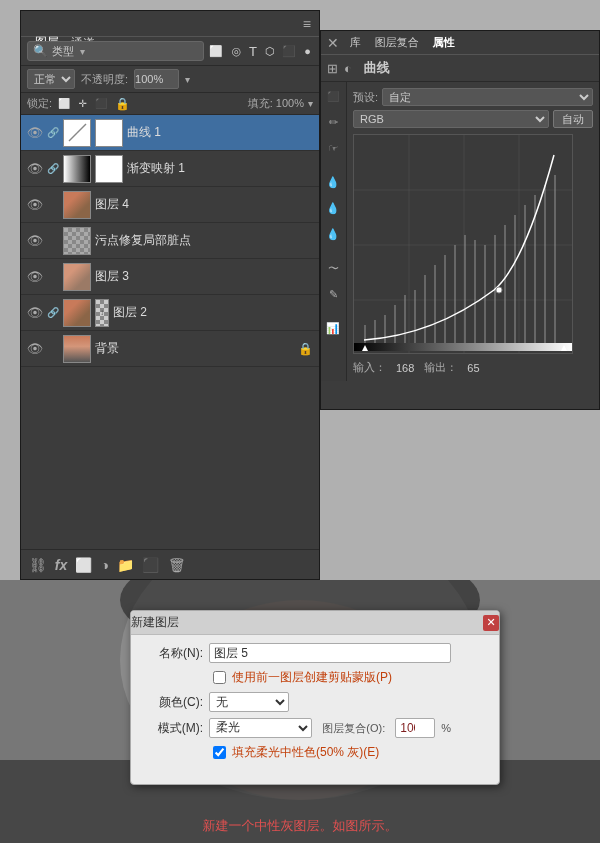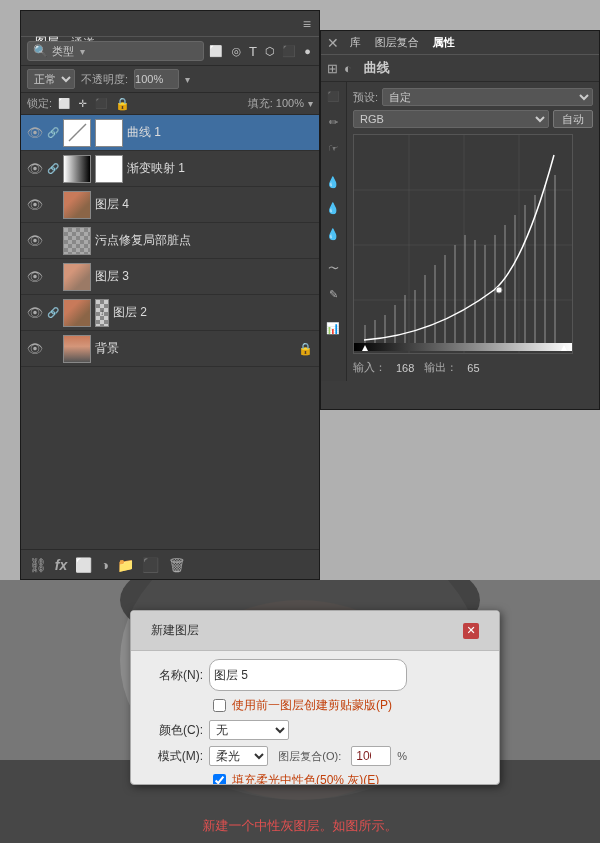--- a/index.html
+++ b/index.html
@@ -412,24 +412,24 @@
       background: #ececec;
       border: 1px solid #aaa;
       box-shadow: 2px 2px 8px rgba(0,0,0,0.5);
       border-radius: 4px;
       overflow: hidden;
     }
 
     .dialog-titlebar {
       background: #d0d0d0;
       border-bottom: 1px solid #bbb;
-      padding: 4px 20px;
-      display: flex;
-      align-items: center;
-      height: 40px;
+      padding: 4px 0;
+      display: flex;
+      align-items: center;
+      height: 24px;
     }
 
     .dialog-title {
       font-size: 12px;
       color: #333;
       flex: 1;
     }
 
     .dialog-close {
       width: 16px;
@@ -458,26 +458,26 @@
     .dialog-label {
       color: #333;
       font-size: 12px;
       width: 60px;
       text-align: right;
     }
 
     .dialog-input {
       background: #fff;
       border: 1px solid #aaa;
-      height: 32px;
+      height: 20px;
       padding: 0 4px;
       font-size: 12px;
       color: #333;
       flex: 1;
-      border-radius: 10px;
+      border-radius: 2px;
     }
 
     .dialog-checkbox-row {
       display: flex;
       align-items: center;
       margin-bottom: 6px;
       margin-left: 70px;
       gap: 6px;
     }
 
@@ -785,42 +785,42 @@
 
       <ellipse cx="300" cy="20" rx="180" ry="60" fill="#222" opacity="0.6"></ellipse>
     </svg>
 
     <div class="new-layer-dialog">
       <div class="dialog-titlebar">
         <span class="dialog-title">新建图层</span>
         <span class="dialog-close">✕</span>
       </div>
 
-      <div class="dialog-body" style="position:relative;padding-right:92px;">
+      <div class="dialog-body" style="position:relative;padding-right:48px;">
 
         <div class="dialog-row">
           <span class="dialog-label">名称(N):</span>
           <input class="dialog-input" type="text" value="图层 5" style="">
         </div>
 
         <div class="dialog-checkbox-row">
           <input type="checkbox" style="">
           <span class="dialog-checkbox-label">使用前一图层创建剪贴蒙版(P)</span>
         </div>
 
         <div class="dialog-row">
           <span class="dialog-label">颜色(C):</span>
           <select class="dialog-select" style="width:80px;">
             <option>无</option>
           </select>
         </div>
 
         <div class="dialog-row">
           <span class="dialog-label">模式(M):</span>
-          <select class="dialog-select" style="flex:1;">
+          <select class="dialog-select" style="flex:1;font-family:Liberation Mono, monospace;">
             <option>柔光</option>
           </select>
           <span style="color:#555;font-size:11px;margin:0 4px;">图层复合(O):</span>
           <input type="number" class="dialog-number" value="100" style="">
           <span style="color:#555;font-size:11px;">%</span>
         </div>
 
         <div class="dialog-checkbox-row">
           <input type="checkbox" checked="" style="">
           <span class="dialog-checkbox-label">填充柔光中性色(50% 灰)(E)</span>

